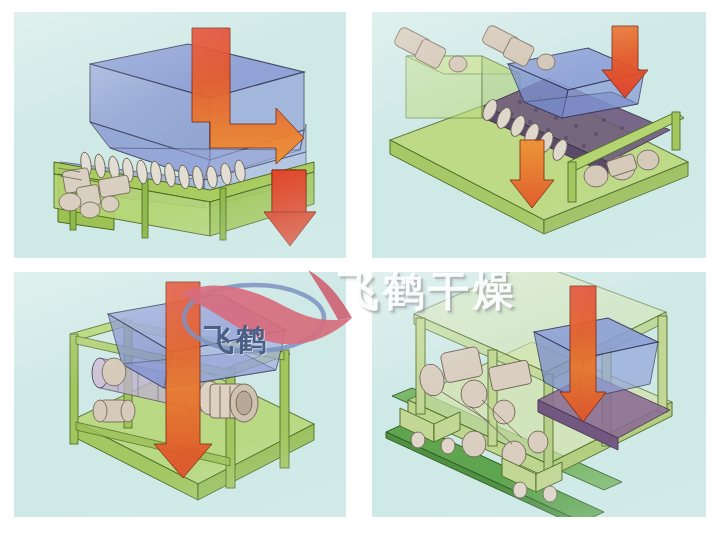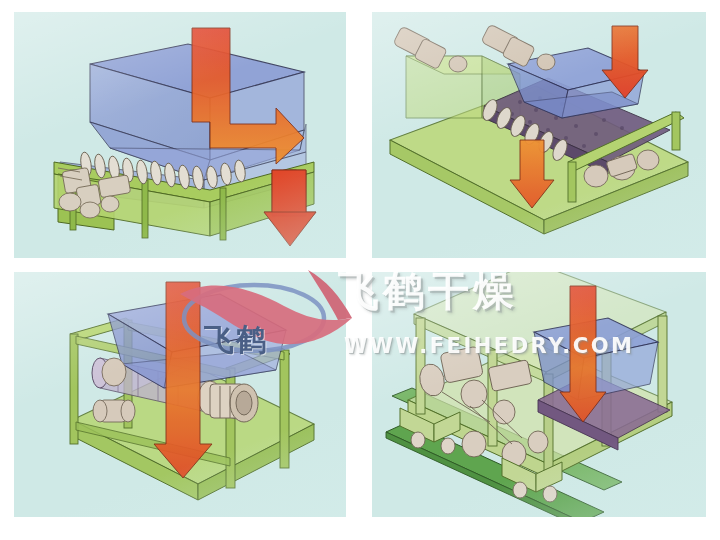--- a/index.html
+++ b/index.html
@@ -349,16 +349,15 @@
 
     <svg id="wm-logo" viewBox="0 0 190 98">
       <ellipse cx="78" cy="52" rx="70" ry="33" fill="none" stroke="#7d92c2" stroke-width="4.5" opacity=".85"></ellipse>
       <path d="M4 28 C34 12 72 20 108 40 C128 50 146 58 176 52
                C150 76 118 84 88 74 C64 66 44 48 22 38 Z" fill="#d76d7e" opacity=".92"></path>
       <path d="M176 52 C164 30 150 14 132 4 C146 26 156 42 162 54 Z" fill="#cf6374" opacity=".92"></path>
     </svg>
 
     <div id="wm-logo-cn">飞鹤</div>
     <div id="wm-cn">飞鹤干燥</div>
-    <div id="wm-url">WWW.FEIHEDRY.COM</div>
   </div>
 
 </div>
 
 </body></html>

